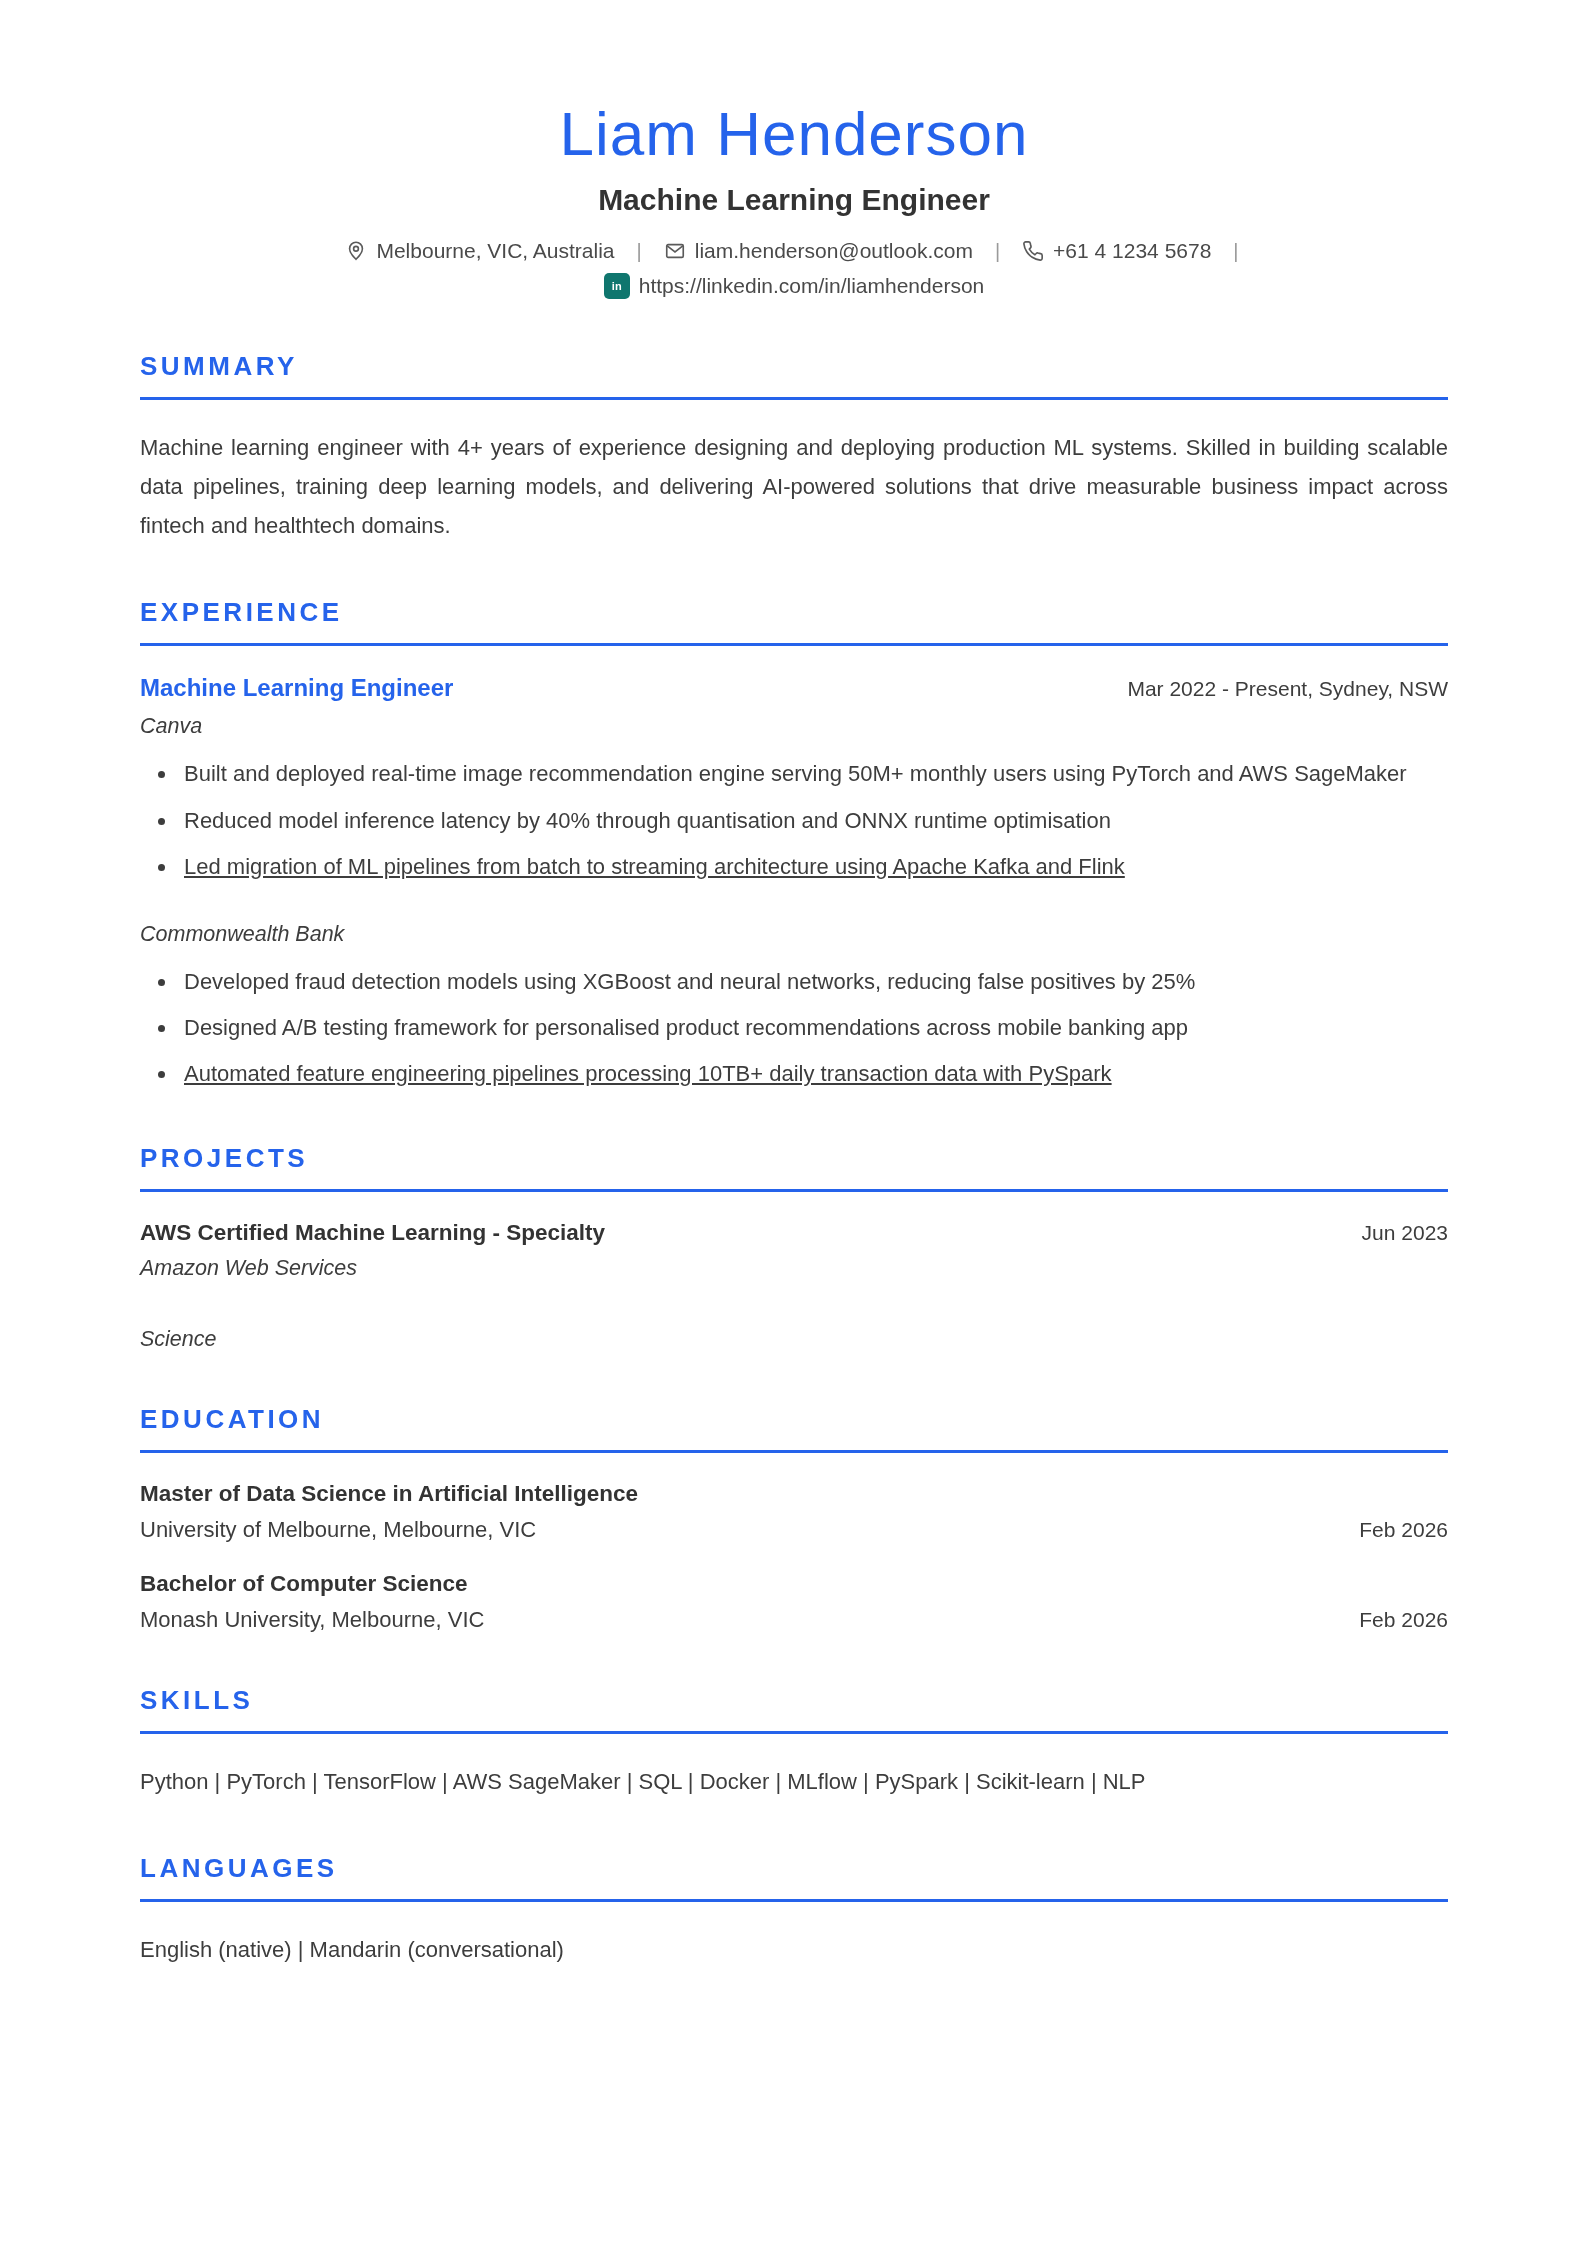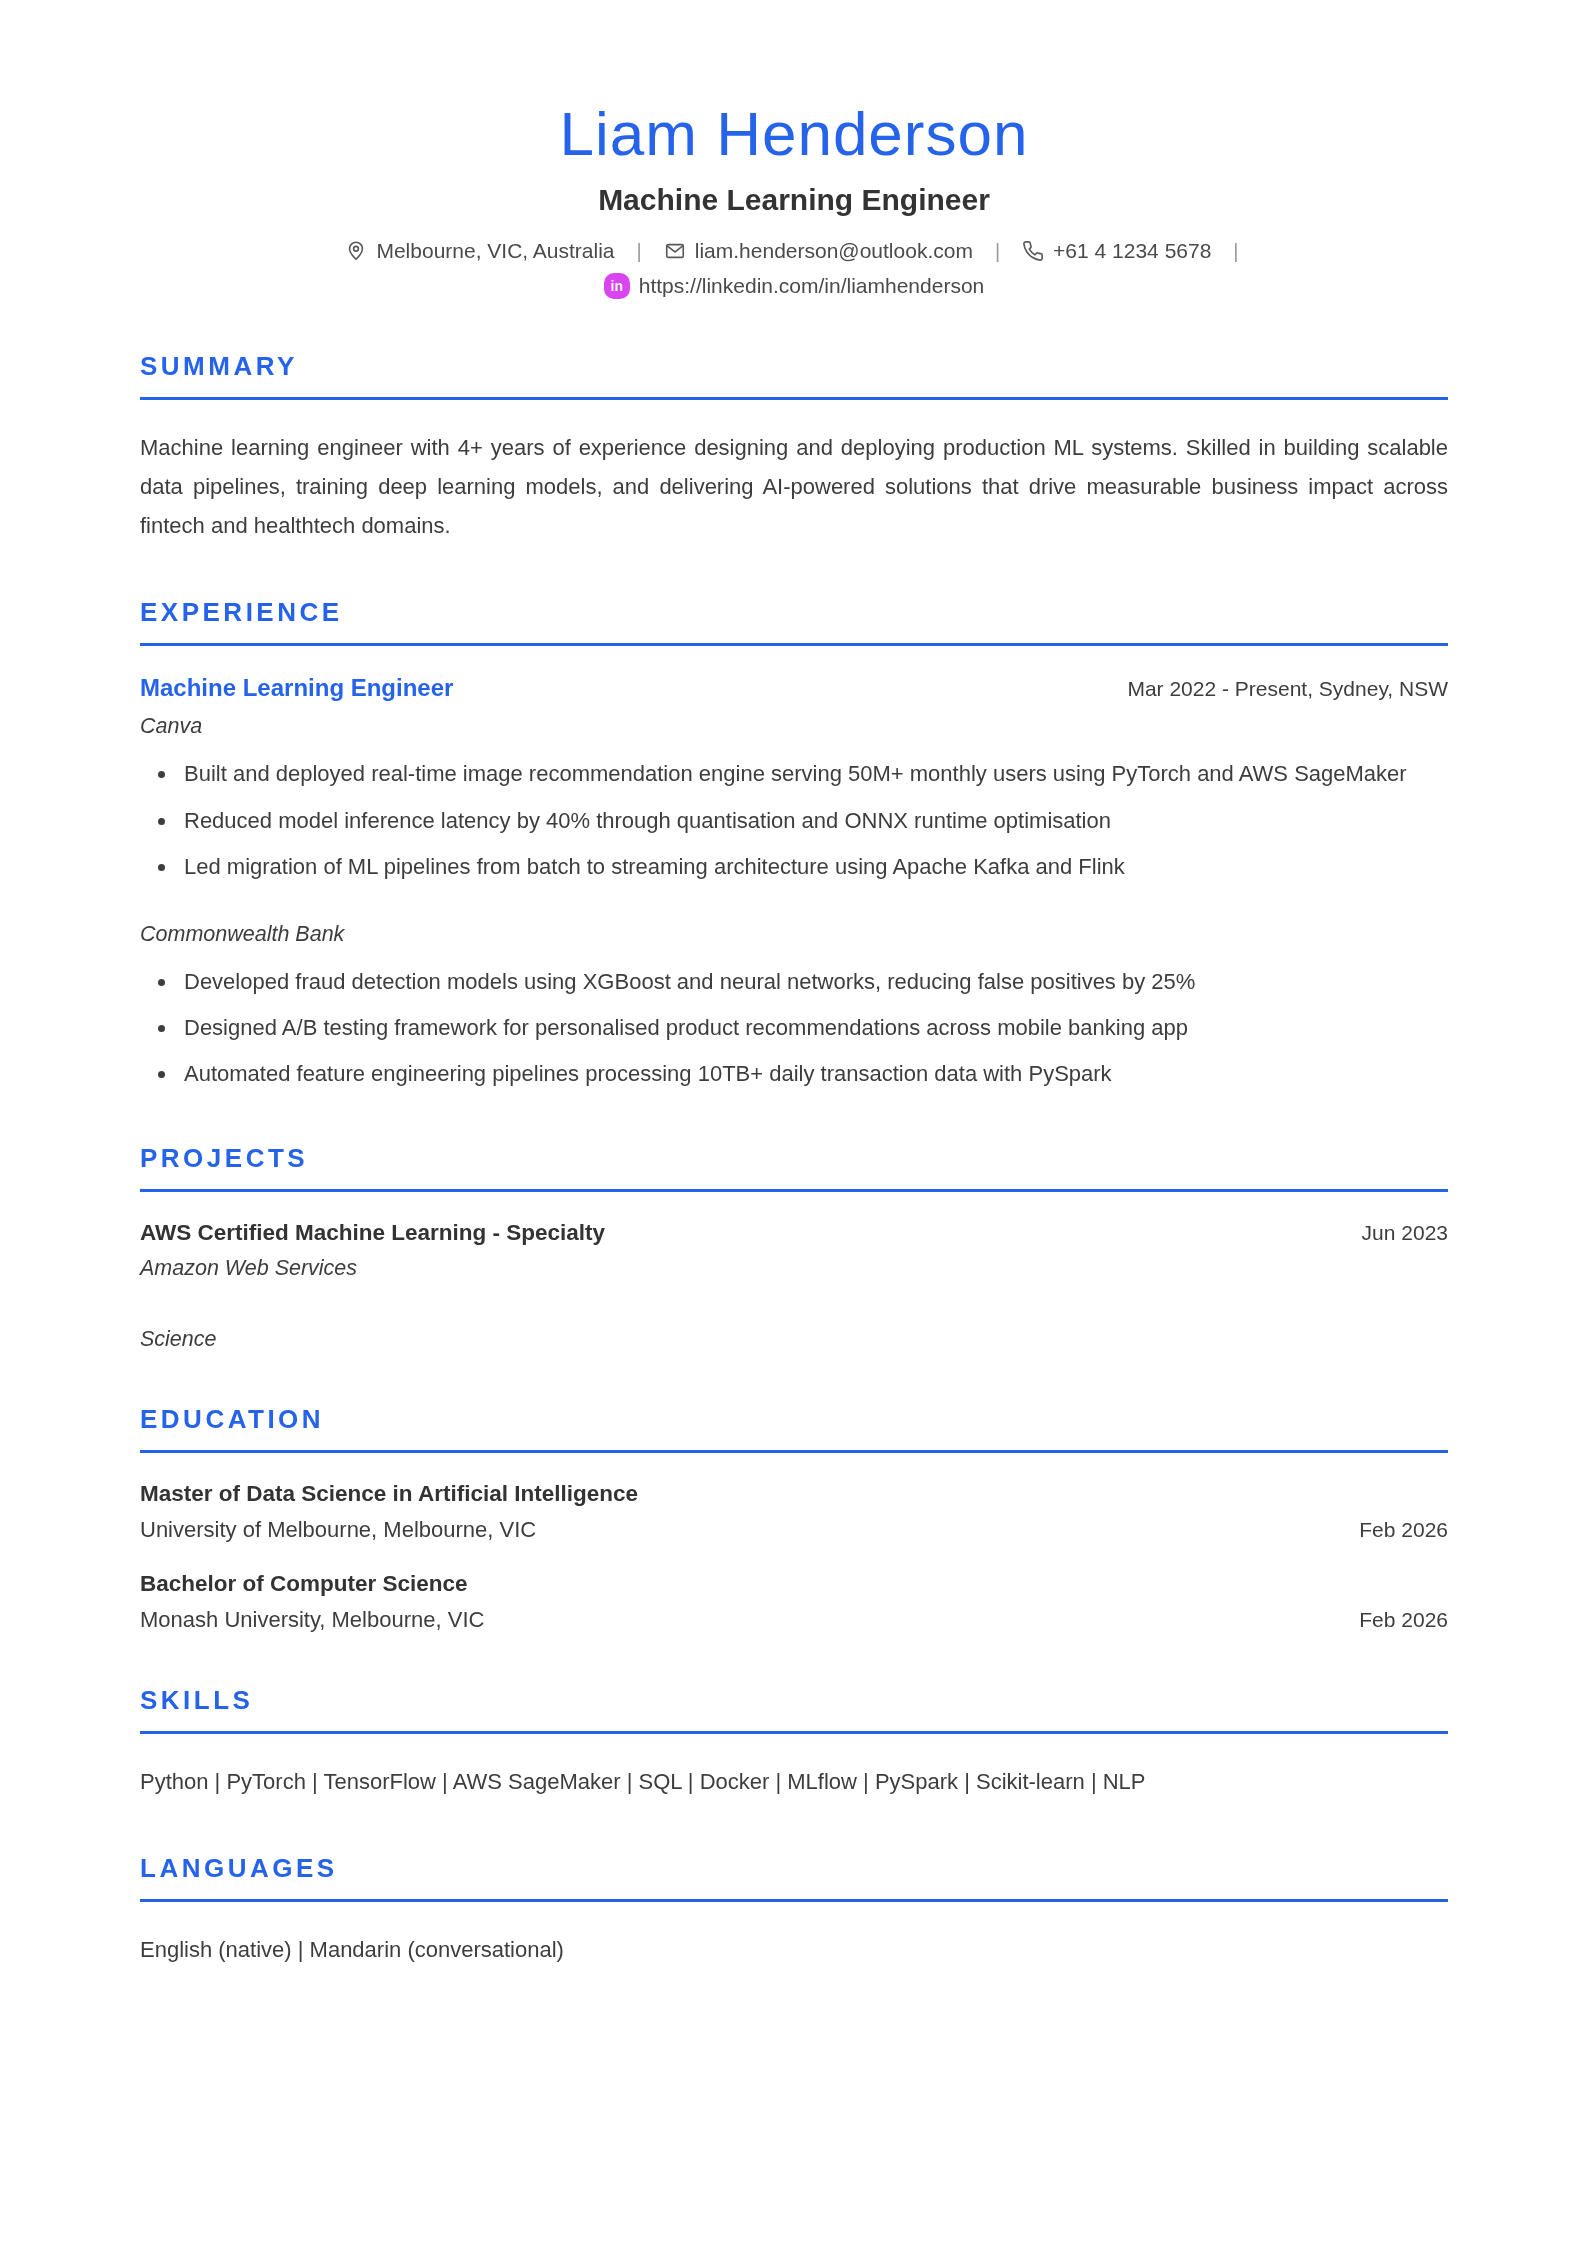--- a/index.html
+++ b/index.html
@@ -42,25 +42,25 @@
     margin-bottom: 10px;
   }
   .contact-item { display: inline-flex; align-items: center; gap: 9px; }
   .contact-item svg { width: 22px; height: 22px; stroke: #5a5a5a; fill: none; stroke-width: 1.8; }
   .sep { color: #9a9a9a; font-size: 20px; padding: 0 4px; }
   .li-badge {
     display: inline-flex;
     align-items: center;
     justify-content: center;
     width: 26px; height: 26px;
-    background: #d946ef;
+    background: #0f766e;
     color: #ffffff;
-    font-size: 14px;
-    font-weight: 700;
-    border-radius: 10px;
+    font-size: 11px;
+    font-weight: 700;
+    border-radius: 5px;
   }
 
   
   .section { margin-top: 52px; }
   .section-heading {
     font-size: 26px;
     font-weight: 700;
     color: var(--accent);
     letter-spacing: 3.5px;
     margin-bottom: 15px;
@@ -106,21 +106,21 @@
     margin-top: 18px;
     padding-left: 38px;
     list-style: disc;
   }
   ul.bullets li {
     font-size: 22px;
     line-height: 1.55;
     margin-bottom: 12px;
     padding-left: 6px;
   }
-  ul.bullets li:last-child { margin-bottom: 0; }
+  ul.bullets li:last-child { margin-bottom: 0; text-decoration: underline; }
 
   
   .entry { margin-bottom: 46px; }
   .entry:last-child { margin-bottom: 0; }
   .entry-title {
     font-size: 22.5px;
     font-weight: 700;
     color: #333333;
   }
   .entry-sub {

